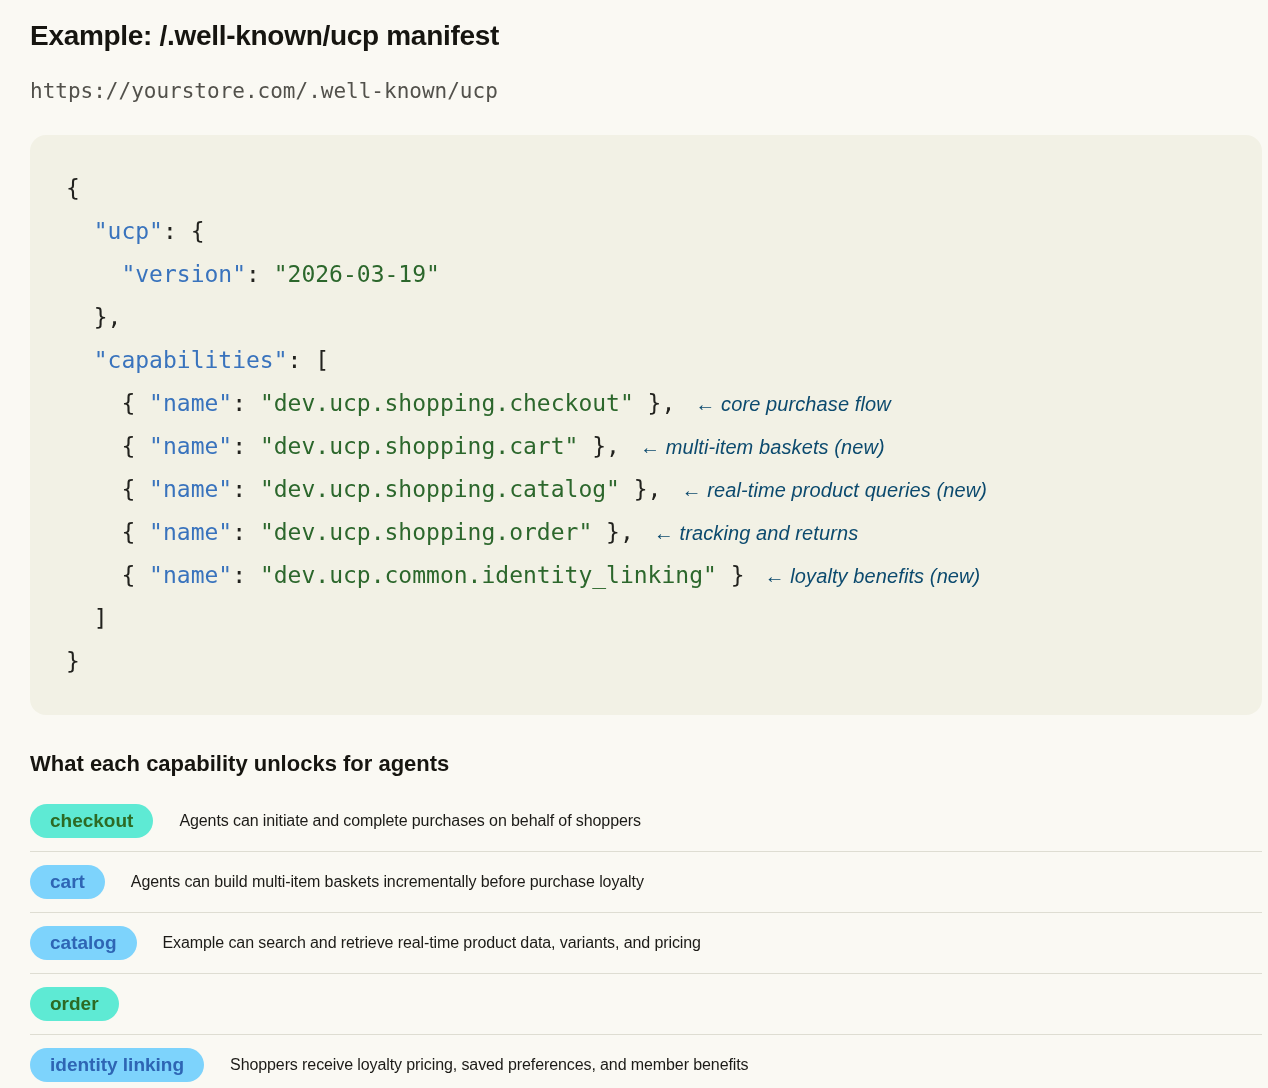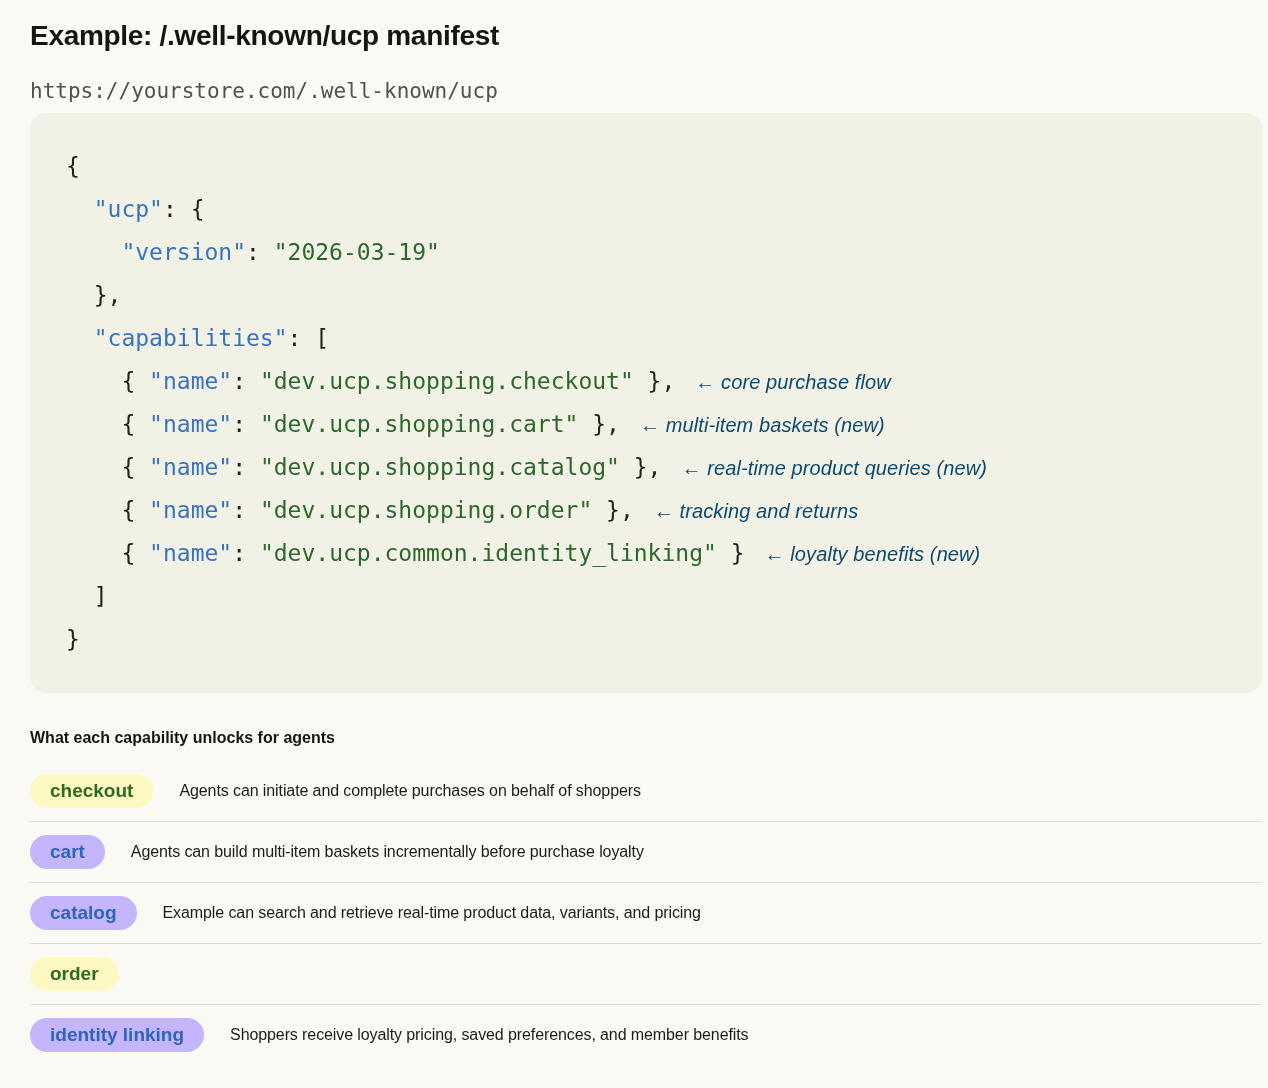--- a/index.html
+++ b/index.html
@@ -18,21 +18,21 @@
     font-size: 28px;
     font-weight: 700;
     letter-spacing: -0.3px;
     color: #161510;
     margin-bottom: 27px;
   }
   .url {
     font-family: "DejaVu Sans Mono", monospace;
     font-size: 21px;
     color: #52514b;
-    margin-bottom: 10px;
+    margin-bottom: 32px;
   }
 
   .code-block {
     background: #f2f1e5;
     border-radius: 16px;
     padding: 32px 16px 32px 36px;
     font-family: "DejaVu Sans Mono", monospace;
     font-size: 23px;
     line-height: 43px;
     color: #22221e;
@@ -44,21 +44,21 @@
   .annotation {
     font-family: "Liberation Sans", sans-serif;
     font-style: italic;
     font-size: 20px;
     color: #0c4a6e;
     margin-left: 20px;
     letter-spacing: 0.1px;
   }
 
   .section-heading {
-    font-size: 16px;
+    font-size: 22px;
     font-weight: 700;
     color: #161510;
     margin-top: 36px;
     margin-bottom: 14px;
   }
 
   .cap-table { width: 100%; }
   .cap-row {
     display: flex;
     align-items: center;
@@ -69,22 +69,22 @@
     display: inline-flex;
     align-items: center;
     height: 34px;
     padding: 0 20px;
     border-radius: 17px;
     font-size: 19px;
     font-weight: 600;
     white-space: nowrap;
     flex-shrink: 0;
   }
-  .badge-green { background: #fef9c3; color: #2d6a24; }
-  .badge-blue  { background: #c4b5fd; color: #2e65b4; }
+  .badge-green { background: #5eead4; color: #2d6a24; }
+  .badge-blue  { background: #7dd3fc; color: #2e65b4; }
   .cap-desc {
     font-size: 16px;
     color: #1c1b17;
     margin-left: 26px;
     letter-spacing: -0.1px;
   }
 </style>
 </head>
 <body>
 

